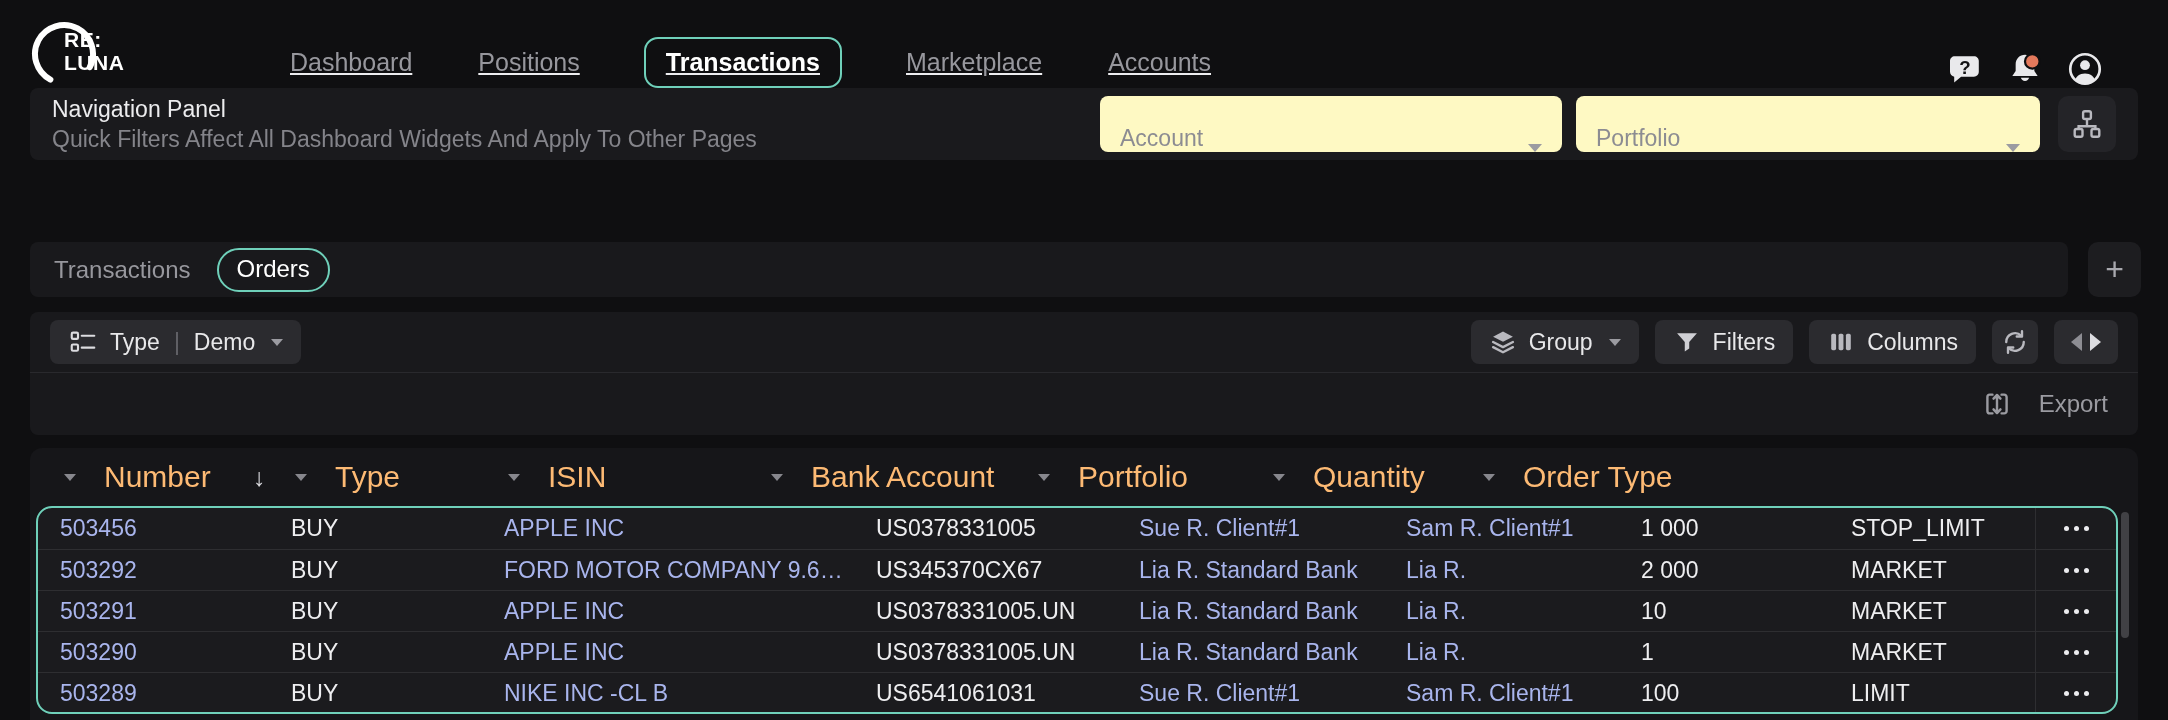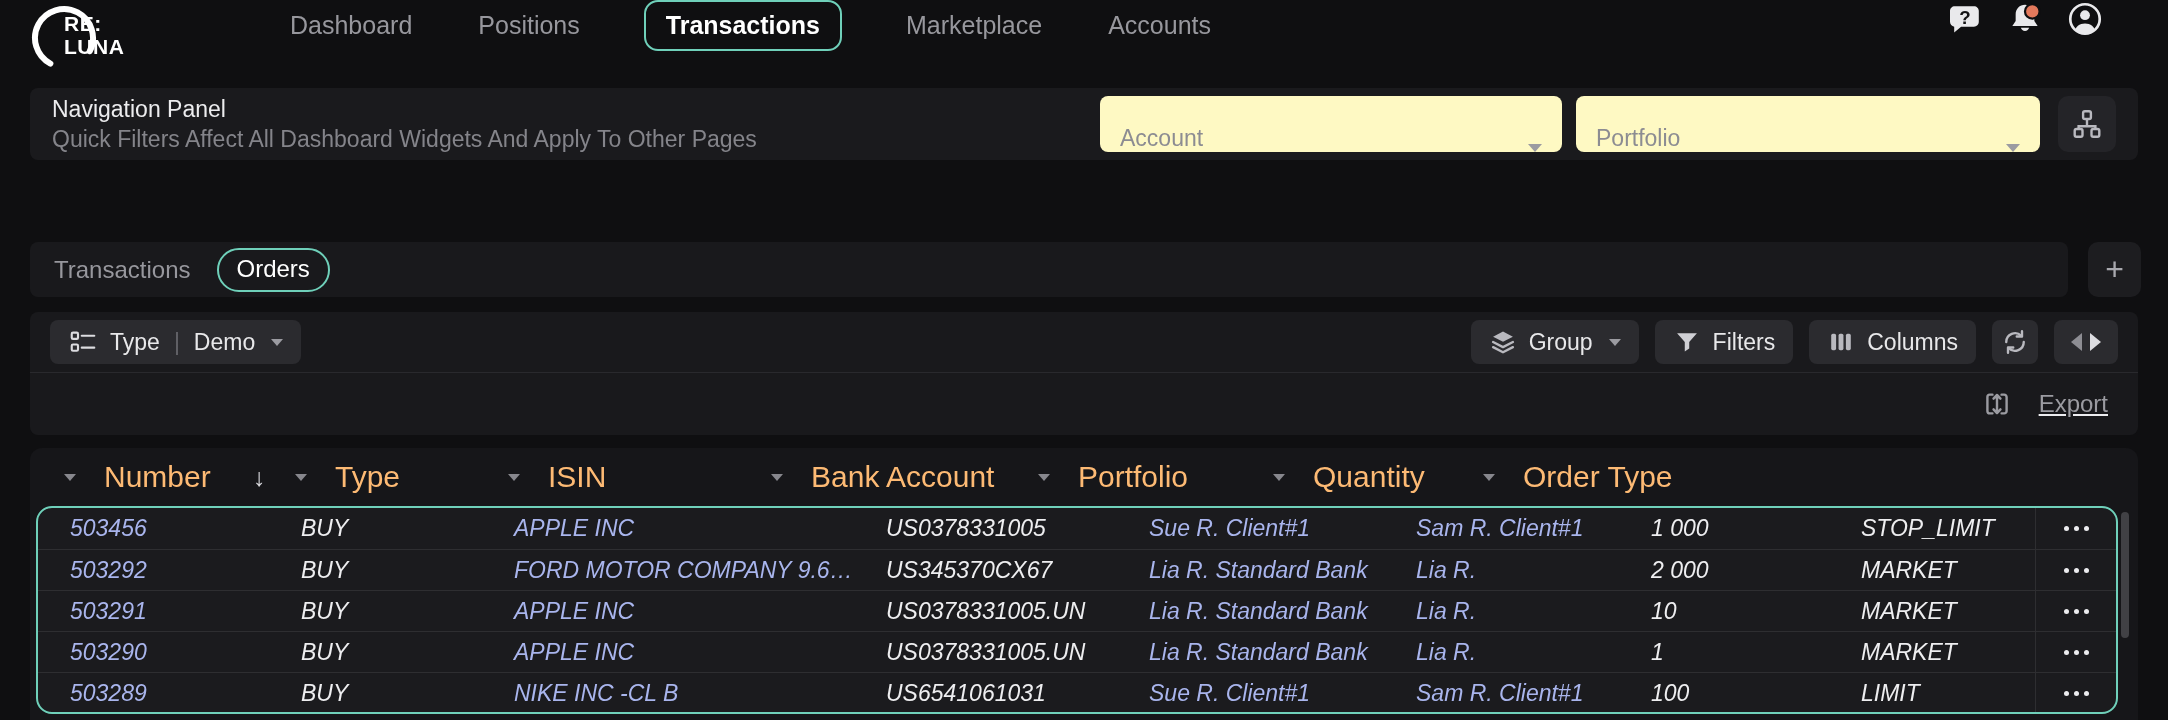--- a/index.html
+++ b/index.html
@@ -1,21 +1,21 @@
 <!DOCTYPE html>
 <html><head>
 <meta charset="utf-8">
 <style>
   * { margin:0; padding:0; box-sizing:border-box; }
   html,body { background:#0a0a0b; }
   body { font-family:"Liberation Sans", sans-serif; }
   .app { position:relative; width:2168px; height:720px; background:#0f0f11; overflow:hidden; color:#ededf0; }
 
   
-  .topbar { position:absolute; top:0; left:0; width:100%; height:88px; display:flex; align-items:flex-start; }
+  .topbar { position:absolute; top:0; left:0; width:100%; height:88px; display:flex; align-items:flex-end;text-decoration:underline; }
   .logo { position:relative; margin-left:30px; width:118px; height:72px; flex:0 0 auto; }
   .logo svg { position:absolute; left:0; top:2px; }
   .logo-text { position:absolute; left:34px; top:12px; line-height:23px; font-size:21px; font-weight:bold; letter-spacing:0.5px; color:#ffffff; }
   .topnav { display:flex; align-items:center; gap:34px; margin-left:112px; font-size:25px; }
   .topnav .nav-item { color:#97979d; padding:9px 2px; cursor:pointer; white-space:nowrap;margin-left:28px; }
   .topnav .nav-item.active { color:#ffffff; font-weight:600; border:2px solid #6fd0ba; border-radius:14px; padding:9px 20px; }
   .topbar-right { margin-left:auto; margin-right:64px; display:flex; align-items:center; gap:22px; }
   .tb-icon { width:38px; height:38px; display:flex; align-items:center; justify-content:center; cursor:pointer; }
 
   
@@ -45,35 +45,35 @@
   .tool-row { height:61px; display:flex; align-items:center; padding:0 20px; border-bottom:1px solid #29292d; }
   .btn { background:#2b2b2f; border-radius:8px; height:44px; display:flex; align-items:center; gap:12px; padding:0 18px; font-size:23px; color:#e8e8ea; cursor:pointer; white-space:nowrap; }
   .btn .caret { border-top-width:7px; border-left-width:6px; border-right-width:6px; margin-left:4px; }
   .views-sep { color:#64646a; font-weight:300; padding:0 2px; }
   .tool-spacer { flex:1; }
   .tool-right { display:flex; align-items:flex-end; gap:16px; }
   .icon-btn { background:#2b2b2f; border-radius:8px; height:44px; width:46px; display:flex; align-items:center; justify-content:center; cursor:pointer; }
   .pager-btn { width:64px; gap:8px; }
   .tri-left { width:0; height:0; border-top:9px solid transparent; border-bottom:9px solid transparent; border-right:11px solid #8d8d93; }
   .tri-right { width:0; height:0; border-top:9px solid transparent; border-bottom:9px solid transparent; border-left:11px solid #dddde1; }
-  .export-row { height:61px; display:flex; align-items:center; justify-content:flex-end; gap:26px; padding:0 30px; cursor:pointer;text-decoration:underline; }
+  .export-row { height:61px; display:flex; align-items:center; justify-content:flex-end; gap:26px; padding:0 30px; cursor:pointer; }
   .export-label { font-size:24px; color:#9b9ba1; }
 
   
   .table-panel { top:448px; left:30px; width:2108px; height:272px; background:#161619; border-radius:12px 12px 0 0; }
   .thead { height:58px; display:flex; align-items:center; padding-left:8px; }
   .th { display:flex; align-items:center; gap:16px; padding-left:26px; height:100%; cursor:pointer; }
   .th-caret { width:0; height:0; border-left:6px solid transparent; border-right:6px solid transparent; border-top:7px solid #87878d; }
   .th-label { font-size:30px; color:#fdba74; white-space:nowrap;margin-left:12px; }
   .sort-arrow { font-size:25px; color:#d9d9dd; margin-left:26px; }
   .c0{width:231px;} .c1{width:213px;} .c2{width:372px;} .c3{width:263px;} .c4{width:267px;} .c5{width:235px;} .c6{width:210px;} .c7{width:206px;}
   .rows-wrap { position:absolute; left:6px; top:58px; width:2082px; height:208px; border:2px solid #6fd0ba; border-radius:16px; overflow:hidden; background:#1b1b1e; }
   .trow { display:flex; align-items:center; height:41px; }
   .trow + .trow { border-top:1px solid #2e2e31; }
-  .td { padding-left:32px; font-size:23px; color:#eeeef0; white-space:nowrap; overflow:hidden;font-style:italic; }
+  .td { padding-left:22px; font-size:23px; color:#eeeef0; white-space:nowrap; overflow:hidden; }
   .td.link { color:#a9b5ed; }
   .td-actions { flex:1; height:100%; border-left:1px solid #2e2e31; display:flex; align-items:center; justify-content:center; gap:5px; cursor:pointer; }
   .dot { width:5px; height:5px; border-radius:50%; background:#ececef; }
   .vscroll { position:absolute; left:2091px; top:64px; width:8px; height:126px; background:#414145; border-radius:4px; cursor:pointer; }
 </style>
 </head>
 <body>
 
 <div class="app">
 

